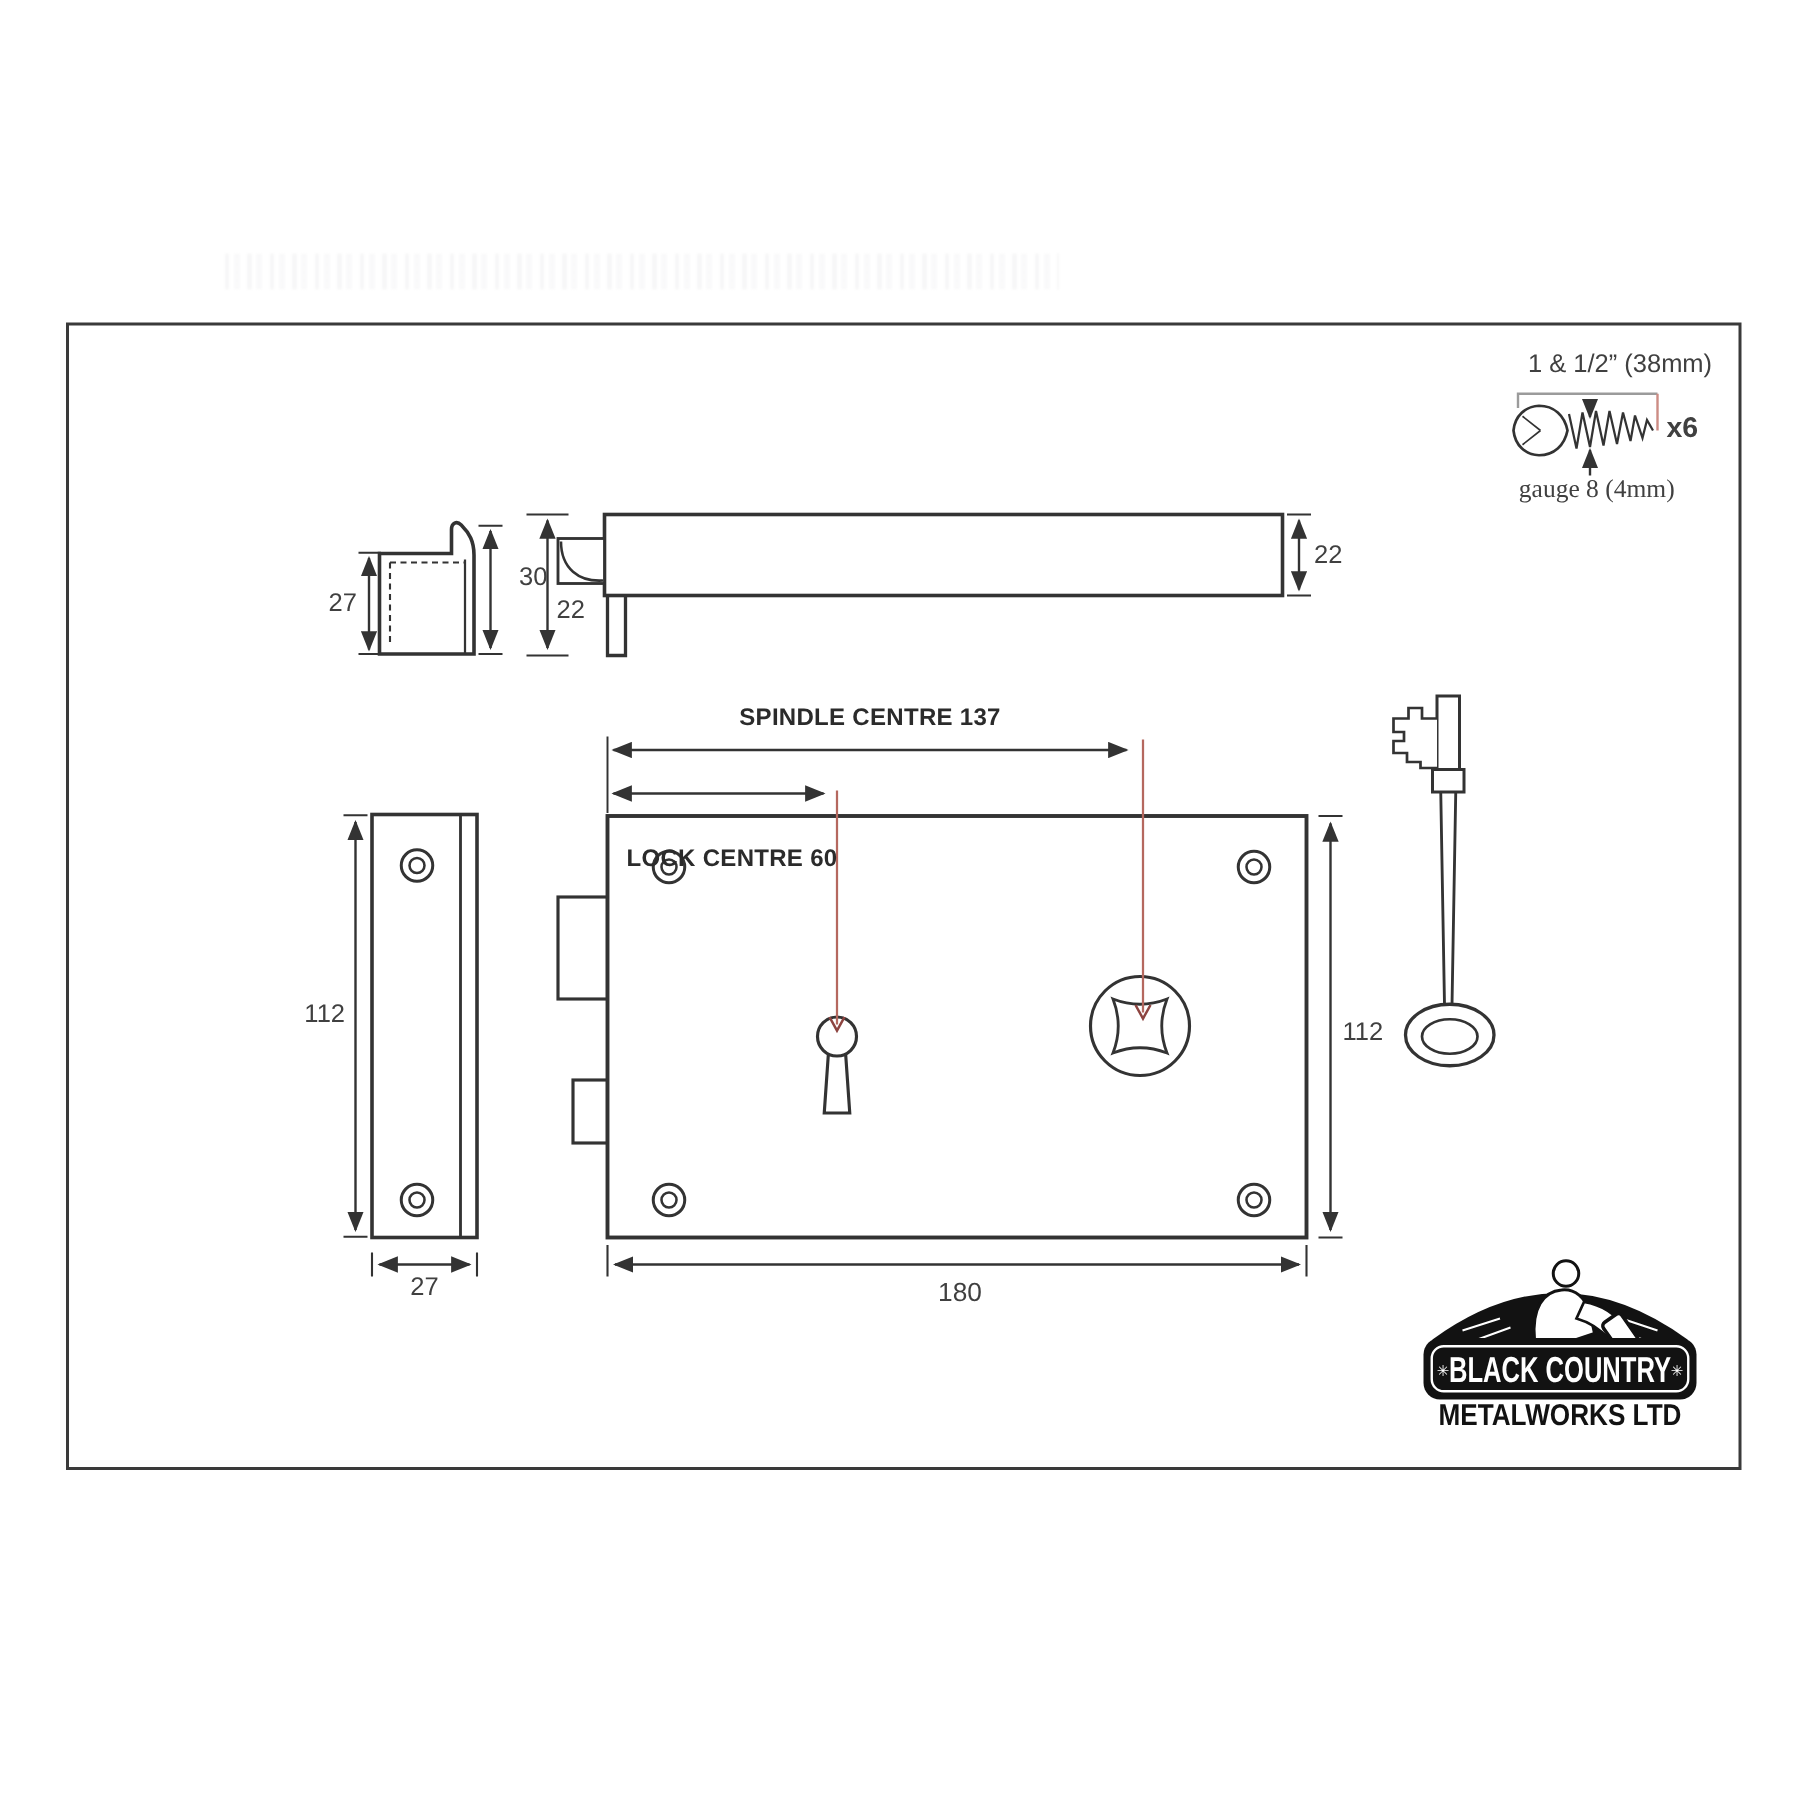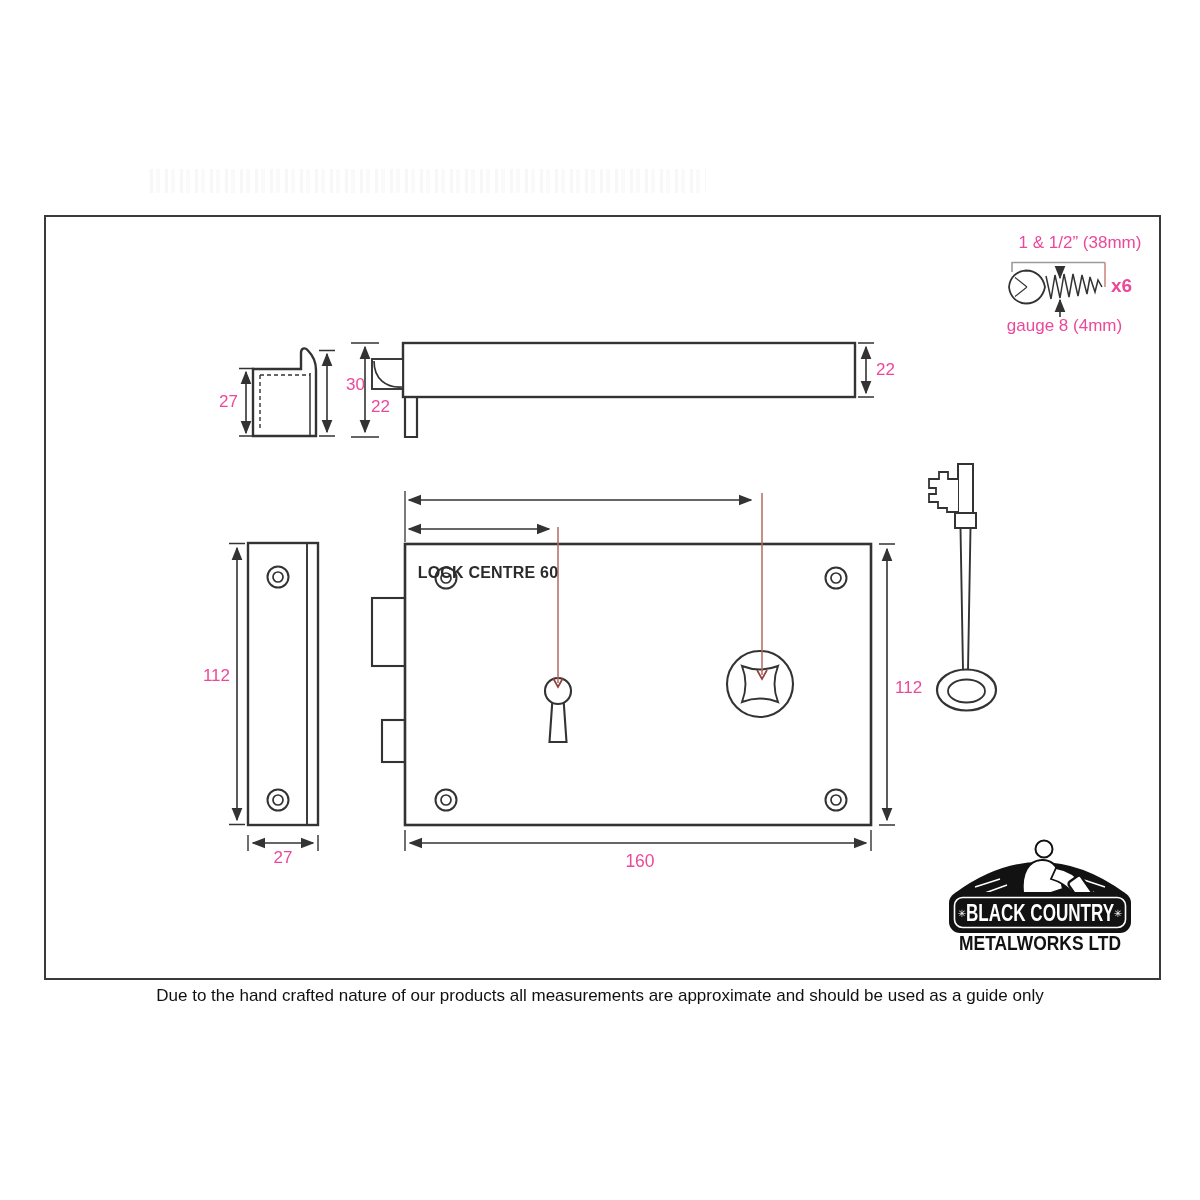--- a/index.html
+++ b/index.html
@@ -5,21 +5,21 @@
   * { margin:0; padding:0; box-sizing:border-box; }
   body { background:#fff; font-family:"Liberation Sans", sans-serif; }
   .page { position:relative; width:1200px; height:1200px; background:#fff; overflow:hidden; }
   .border-frame { position:absolute; left:44px; top:215px; width:1117px; height:765px;
                   border:2px solid #3a3a3a; background:#fff; }
   .ghost-strip { position:absolute; left:150px; top:169px; width:556px; height:24px;
                  background:repeating-linear-gradient(90deg, rgba(110,110,120,0.10) 0 3px,
                  rgba(0,0,0,0) 3px 6px, rgba(110,110,120,0.07) 6px 10px, rgba(0,0,0,0) 10px 15px);
                  filter:blur(0.7px); opacity:0.55; }
   svg.linework { position:absolute; left:0; top:0; }
-  .lbl { position:absolute; color:#ec4899; font-size:17px; line-height:1.1; white-space:nowrap; }
+  .lbl { position:absolute; color:#404040; font-size:17px; line-height:1.1; white-space:nowrap; }
   .lbl.center { text-align:center; }
   .lbl.right { text-align:right; }
   .dim-title { position:absolute; color:#2b2b2b; font-size:16px; font-weight:600;
                letter-spacing:0.2px; text-align:center; white-space:nowrap; }
   .footer-note { position:absolute; left:0; top:986px; width:1200px; text-align:center;
                  color:#111; font-size:17px; }
   .logo { position:absolute; left:945px; top:835px; width:190px; height:120px; }
 </style>
 </head>
 <body>
@@ -139,33 +139,34 @@
       <ellipse cx="966.5" cy="691" rx="18.5" ry="11.5" stroke-width="1.8"></ellipse>
       <path d="M960.5,528 L963,670 M970.5,528 L968,670" stroke-width="1.9"></path>
       <rect x="958" y="464" width="15" height="49" fill="#fff" stroke-width="2"></rect>
       <path d="M958,479 L948,479 L948,472 L939,472 L939,479 L929,479 L929,488 L936,488 L936,494 L929,494 L929,502 L938,502 L938,508 L947,508 L947,512 L958,512" fill="#fff" stroke-width="1.8"></path>
       <rect x="955" y="513" width="21" height="15" fill="#fff" stroke-width="2"></rect>
     </g>
   </svg>
 
   <div class="lbl center" style="left:975px; top:234px; width:210px;">1 &amp; 1/2” (38mm)</div>
   <div class="lbl" style="left:1111px; top:276px; font-size:19px; font-weight:600;text-align:right;">x6</div>
-  <div class="lbl center" style="left:962px; top:317px; width:205px;">gauge 8 (4mm)</div>
+  <div class="lbl center" style="left:962px; top:317px; width:205px;font-family:Liberation Serif, serif;">gauge 8 (4mm)</div>
 
   <div class="lbl right" style="left:206px; top:393px; width:32px;">27</div>
   <div class="lbl" style="left:346px; top:376px;">30</div>
   <div class="lbl" style="left:371px; top:398px;">22</div>
   <div class="lbl" style="left:876px; top:361px;">22</div>
 
+  <div class="dim-title" style="left:405px; top:470px; width:350px;">SPINDLE CENTRE 137</div>
   <div class="dim-title" style="left:407px; top:520px; width:162px;margin-top:44px;">LOCK CENTRE 60</div>
 
   <div class="lbl right" style="left:186px; top:667px; width:44px;">112</div>
   <div class="lbl center" style="left:263px; top:849px; width:40px;">27</div>
   <div class="lbl" style="left:895px; top:679px;">112</div>
-  <div class="lbl center" style="left:588px; top:852px; width:104px; font-size:17.5px;">160</div>
+  <div class="lbl center" style="left:588px; top:852px; width:104px; font-size:17.5px;">180</div>
 
   <div class="logo">
     <svg width="190" height="120" viewBox="0 0 190 120">
       <g>
         <path d="M10,58 Q95,-4 180,58 L180,64 L10,64 Z" fill="#121212"></path>
         <path d="M30,52 L55,44 M160,52 L136,44 M40,58 L62,50 M150,58 L129,50" stroke="#fff" stroke-width="1.4"></path>
         <circle cx="99" cy="14" r="8.5" fill="#fff" stroke="#121212" stroke-width="2"></circle>
         <path d="M78,58 C76,37 84,26 96,25 C105,24 112,30 115,40 L118,54 L106,58 Z" fill="#fff" stroke="#121212" stroke-width="2"></path>
         <path d="M111,33 C123,35 132,41 138,50 L128,58 C121,50 113,46 106,44 Z" fill="#fff" stroke="#121212" stroke-width="1.8"></path>
         <rect x="128" y="42" width="15" height="24" rx="3" transform="rotate(-35 135 54)" fill="#fff" stroke="#121212" stroke-width="2.4"></rect>
@@ -174,15 +175,14 @@
         <rect x="4" y="57" width="182" height="41" rx="11" fill="#121212"></rect>
         <rect x="9.5" y="62.5" width="171" height="30" rx="8" fill="none" stroke="#fff" stroke-width="1.6"></rect>
         <text x="17" y="82" font-family="Liberation Sans, sans-serif" font-size="10" fill="#fff" text-anchor="middle">✳</text>
         <text x="173" y="82" font-family="Liberation Sans, sans-serif" font-size="10" fill="#fff" text-anchor="middle">✳</text>
         <text x="95" y="86" font-family="Liberation Sans, sans-serif" font-size="24" font-weight="bold" fill="#fff" text-anchor="middle" textLength="148" lengthAdjust="spacingAndGlyphs">BLACK COUNTRY</text>
       </g>
       <text x="95" y="115" font-family="Liberation Sans, sans-serif" font-size="20" font-weight="bold" fill="#121212" text-anchor="middle" textLength="162" lengthAdjust="spacingAndGlyphs">METALWORKS LTD</text>
     </svg>
   </div>
 
-  <div class="footer-note">Due to the hand crafted nature of our products all measurements are approximate and should be used as a guide only</div>
 
 </div>
 
 </body></html>

